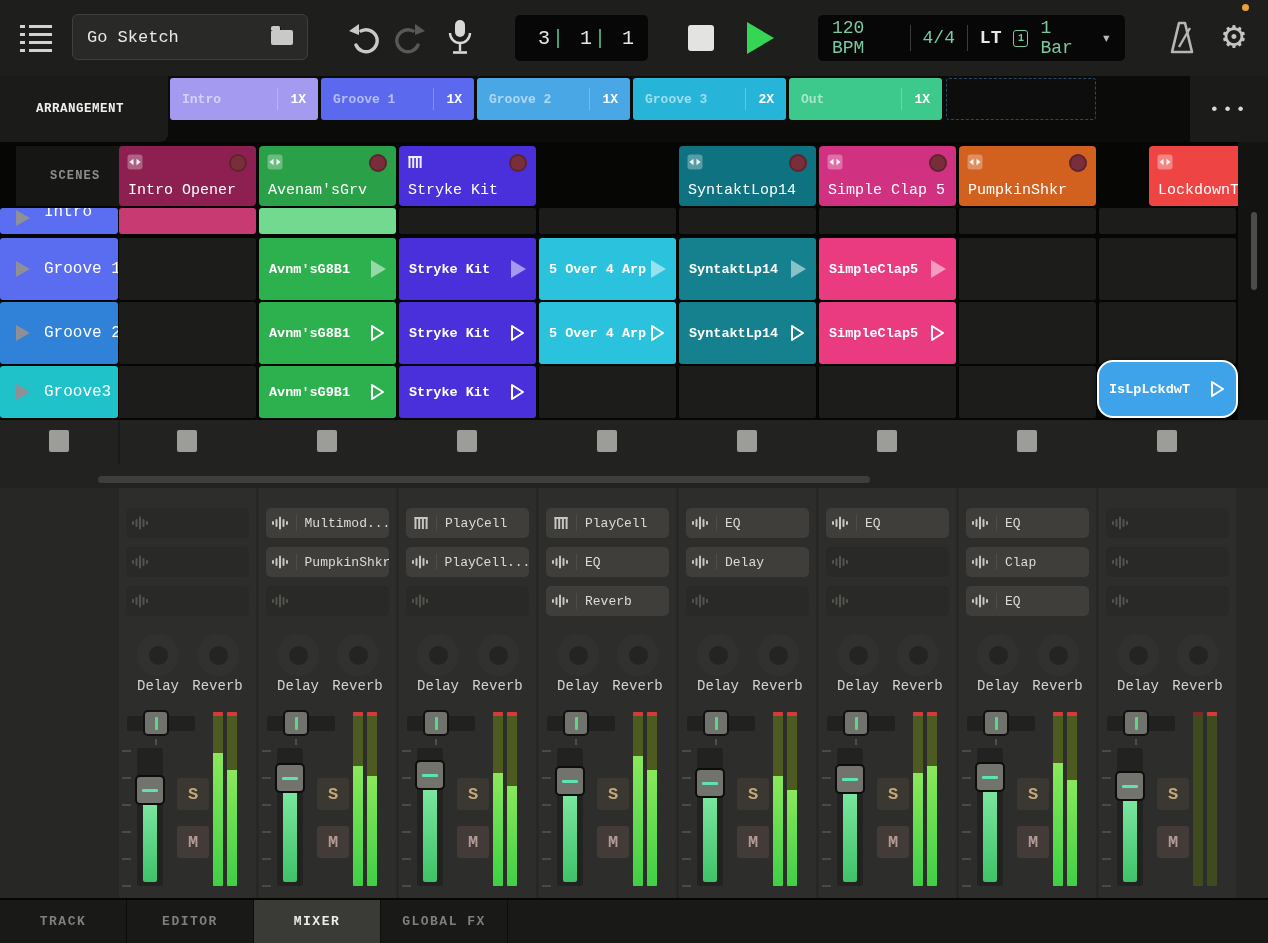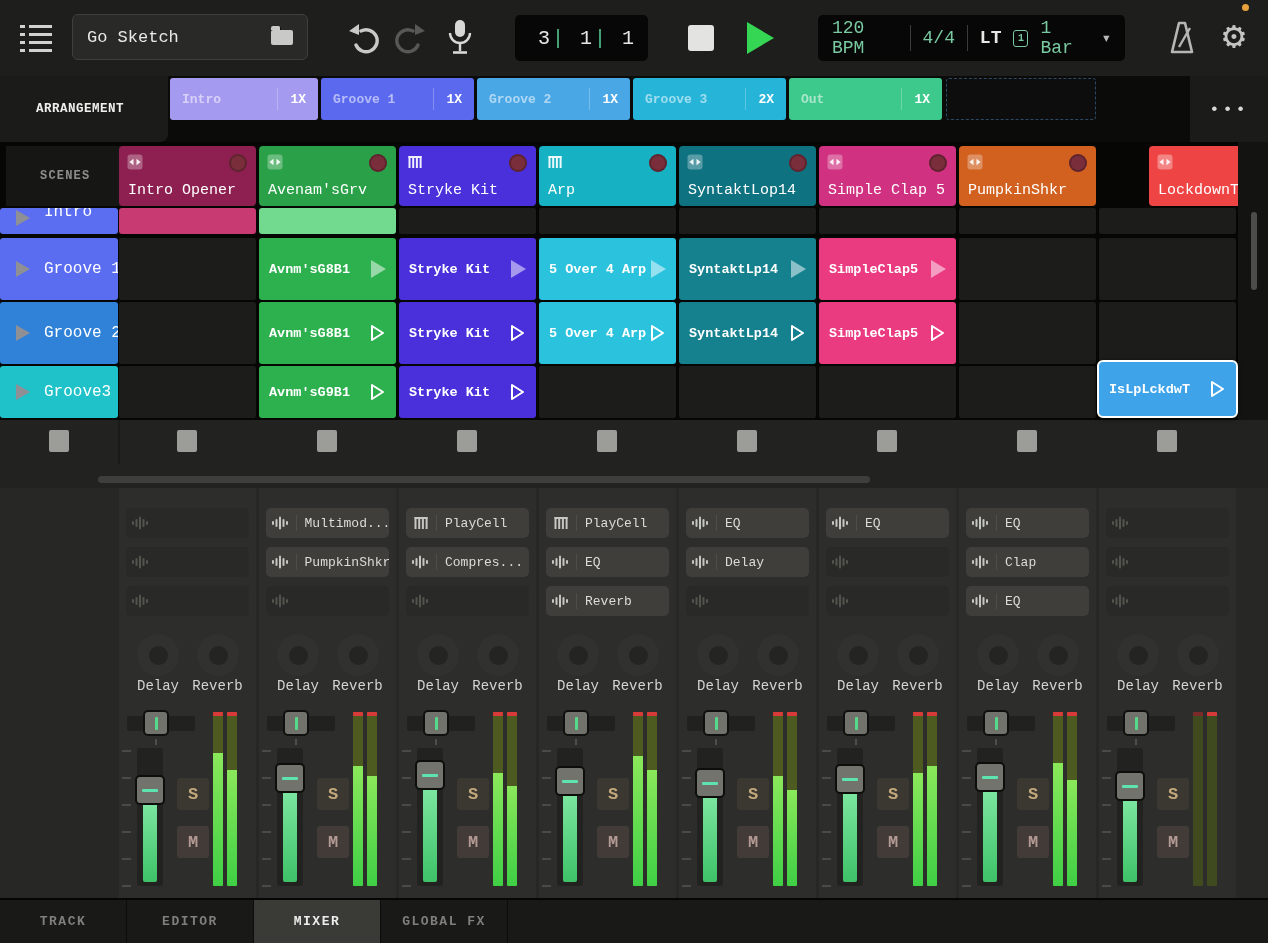--- a/index.html
+++ b/index.html
@@ -33,34 +33,34 @@
   #arrlabel{position:absolute;left:0;top:0;width:168px;height:66px;background:#1b1b19;border-radius:0 0 8px 0;display:flex;align-items:center;}
   #arrlabel span{color:#f0f0ee;font-size:12.5px;font-weight:bold;letter-spacing:.5px;margin-left:36px;}
   .seg{position:absolute;top:2px;height:42px;border-radius:3px;display:flex;align-items:center;box-sizing:border-box;padding:0 12px;}
   .seg .nm{color:rgba(255,255,255,.55);font-size:13px;font-weight:bold;flex:1;overflow:hidden;white-space:nowrap;}
   .seg .rp{color:#fff;font-size:13px;font-weight:bold;border-left:1px solid rgba(255,255,255,.25);padding-left:12px;height:22px;display:flex;align-items:center;}
   #seg-empty{position:absolute;left:946px;top:2px;width:150px;height:42px;border:1.5px dashed #2c4a66;border-radius:3px;background:#0d0d0d;box-sizing:border-box;}
   #arrmore{position:absolute;left:1190px;top:0;width:78px;height:66px;background:#1b1b19;display:flex;align-items:center;justify-content:center;color:#d8d8d6;font-size:17px;letter-spacing:3px;}
 
   
   #grid{position:absolute;left:0;top:142px;width:1268px;height:278px;background:#060605;}
-  #scenes-lbl{position:absolute;left:6px;top:4px;width:118px;height:60px;display:flex;align-items:center;background:#161615;}
+  #scenes-lbl{position:absolute;left:16px;top:4px;width:118px;height:60px;display:flex;align-items:center;background:#161615;}
   #scenes-lbl span{color:#8e8e8c;font-size:12px;font-weight:bold;letter-spacing:1.2px;margin-left:34px;}
   .hdr{position:absolute;top:4px;width:137px;height:60px;border-radius:4px;}
   .hdr .nm{position:absolute;left:9px;bottom:7px;color:#fff;font-size:15px;font-weight:500;white-space:nowrap;}
   .hdr .ticon{position:absolute;left:8px;top:8px;}
   .recdot{position:absolute;right:9px;top:8px;width:18px;height:18px;border-radius:50%;background:#7a2e3c;box-shadow:inset 0 0 0 2px rgba(0,0,0,.22);}
   .cellE{position:absolute;background:#1c1c1b;border-radius:2px;}
   .clip{position:absolute;border-radius:3px;display:flex;align-items:center;box-sizing:border-box;padding:0 10px;overflow:hidden;}
   .clip .lbl{color:#fff;font-size:13.5px;font-weight:bold;flex:1;white-space:nowrap;overflow:hidden;}
   .tri-fill{width:0;height:0;border-left:15px solid rgba(255,255,255,.5);border-top:9px solid transparent;border-bottom:9px solid transparent;}
   .scenebtn{position:absolute;left:0;width:118px;border-radius:3px;display:flex;align-items:center;overflow:hidden;}
   .scenebtn .stri{width:0;height:0;border-left:14px solid #8f8f96;border-top:8px solid transparent;border-bottom:8px solid transparent;margin-left:16px;}
   .scenebtn .lbl{color:#fff;font-size:16px;margin-left:14px;white-space:nowrap;}
-  .hl{border:2.5px solid #fff !important;border-radius:6px;z-index:5;box-shadow:0 1px 4px rgba(0,0,0,.6);}
+  .hl{border:2.5px solid #fff !important;border-radius:16px;z-index:5;box-shadow:0 1px 4px rgba(0,0,0,.6);}
   #rgutter{position:absolute;left:1238px;top:0;width:30px;height:278px;background:#131312;}
   #vscroll{position:absolute;left:13px;top:70px;width:6px;height:78px;background:#4c4c4a;border-radius:3px;}
 
   
   #stopband{position:absolute;left:0;top:420px;width:1268px;height:68px;background:#222220;}
   .stopsq{position:absolute;top:10px;width:20px;height:22px;background:#9c9c98;border-radius:2px;}
   #hscroll{position:absolute;left:98px;top:56px;width:772px;height:7px;background:#3e3e3c;border-radius:4px;}
   #stopdiv{position:absolute;left:118px;top:0;width:2px;height:44px;background:#1a1a19;}
 
   
@@ -243,35 +243,20 @@
               <rect x="1.5" y="2" width="2" height="12"></rect>
               <rect x="5.2" y="2" width="2" height="12"></rect>
               <rect x="8.9" y="2" width="2" height="12"></rect>
               <rect x="12.6" y="2" width="2" height="12"></rect>
             </g>
           </svg>
         </span>
       <span class="recdot"></span>
       <span class="nm">Stryke Kit</span>
     </div>
-    <div class="hdr" style="left: 539px; background-color: rgb(22, 178, 196);">
-      <span class="ticon">
-          <svg width="16" height="16" viewBox="0 0 16 16">
-            <g fill="#fff" opacity=".92">
-              <rect x="1.5" y="2" width="13" height="2"></rect>
-              <rect x="1.5" y="2" width="2" height="12"></rect>
-              <rect x="5.2" y="2" width="2" height="12"></rect>
-              <rect x="8.9" y="2" width="2" height="12"></rect>
-              <rect x="12.6" y="2" width="2" height="12"></rect>
-            </g>
-          </svg>
-        </span>
-      <span class="recdot"></span>
-      <span class="nm">Arp</span>
-    </div>
     <div class="hdr" style="left: 679px; background-color: rgb(15, 114, 128);">
       <span class="ticon">
           <svg width="16" height="16" viewBox="0 0 16 16">
             <rect x="0.5" y="0.5" width="15" height="15" rx="3" fill="rgba(255,255,255,0.3)"></rect>
             <path d="M6.5 4.8 L2.4 8 L6.5 11.2 Z" fill="#fff" opacity=".9"></path>
             <path d="M9.5 4.8 L13.6 8 L9.5 11.2 Z" fill="#fff" opacity=".9"></path>
           </svg>
         </span>
       <span class="recdot"></span>
       <span class="nm">SyntaktLop14</span>
@@ -591,21 +576,21 @@
             <svg width="20" height="16" viewBox="0 0 20 16">
               <g fill="currentColor">
                 <rect x="1" y="6" width="2" height="4" rx="1"></rect>
                 <rect x="4.5" y="4" width="2" height="8" rx="1"></rect>
                 <rect x="8" y="1.5" width="2" height="13" rx="1"></rect>
                 <rect x="11.5" y="4" width="2" height="8" rx="1"></rect>
                 <rect x="15" y="6" width="2" height="4" rx="1"></rect>
               </g>
             </svg>
           </span>
-                <span class="slbl">Compres...</span>
+                <span class="slbl">PlayCell...</span>
         </div>
         <div class="slot empty" style="top:98px">
                 <span class="sic">
             <svg width="20" height="16" viewBox="0 0 20 16">
               <g fill="currentColor">
                 <rect x="1" y="6" width="2" height="4" rx="1"></rect>
                 <rect x="4.5" y="4" width="2" height="8" rx="1"></rect>
                 <rect x="8" y="1.5" width="2" height="13" rx="1"></rect>
                 <rect x="11.5" y="4" width="2" height="8" rx="1"></rect>
                 <rect x="15" y="6" width="2" height="4" rx="1"></rect>

